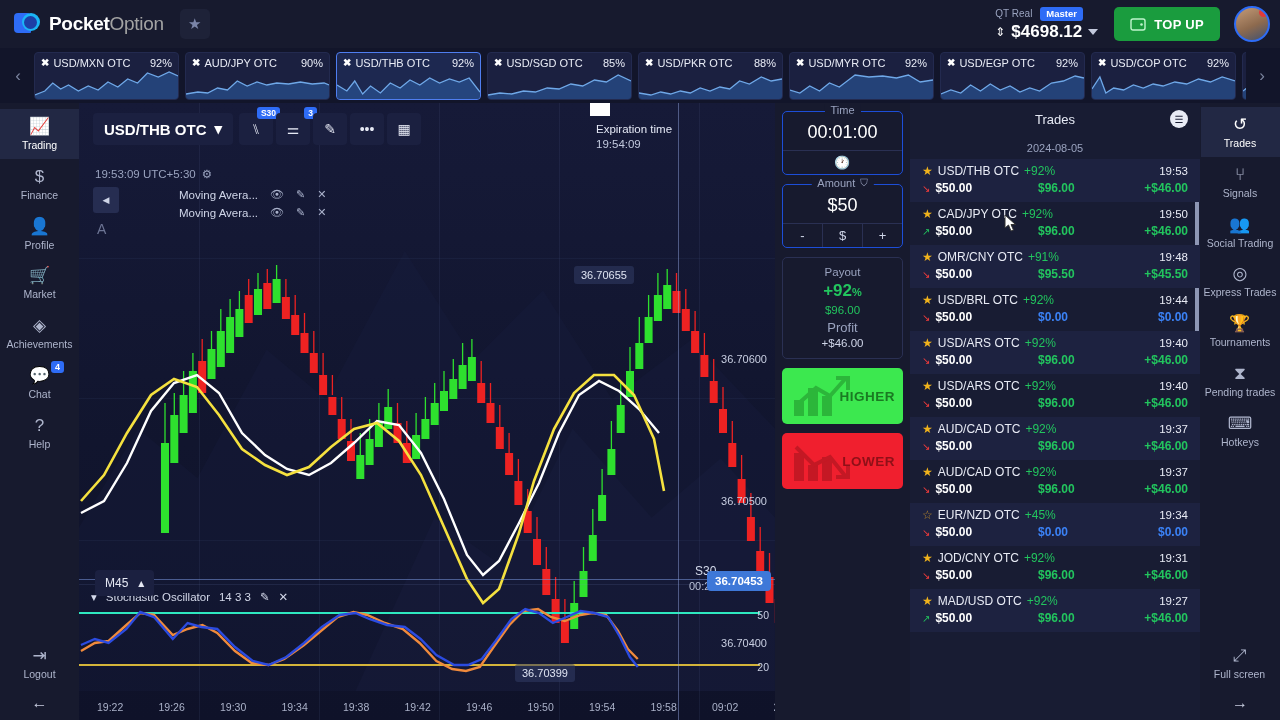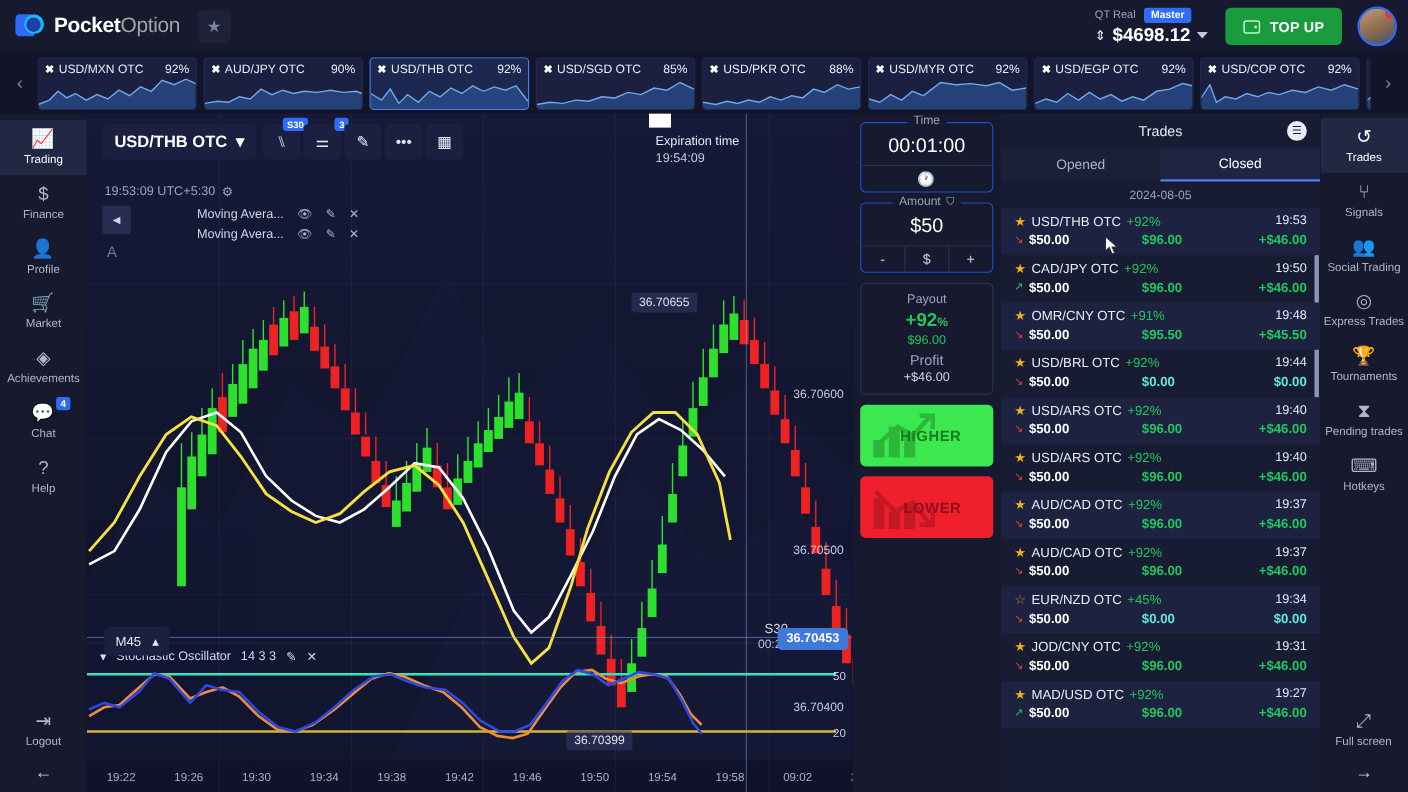--- a/index.html
+++ b/index.html
@@ -183,21 +183,21 @@
   .fset-sub > div + div { border-left: 1px solid #2a3053; }
   .payout-box { border: 1px solid #2a3053; border-radius: 5px; text-align: center; padding: 8px 0 9px; }
   .payout-t { font-size: 11.5px; color: #9aa3bf; }
   .payout-pct { font-size: 17px; font-weight: 700; color: #22c55e; margin-top: 3px; }
   .payout-pct small { font-size: 11px; font-weight: 700; }
   .payout-amt { font-size: 11.5px; color: #22c55e; margin-top: 3px; }
   .payout-lbl { font-size: 13px; color: #9aa3bf; margin-top: 4px; }
   .payout-prof { font-size: 11.5px; color: #cfd5e8; margin-top: 2px; }
   .trade-btn {
     height: 56px; border-radius: 5px; display: flex; align-items: center;
-    justify-content: flex-end; padding-right: 29px; font-size: 13.5px; font-weight: 700;
+    justify-content: flex-end; padding-right: 8px; font-size: 13.5px; font-weight: 700;
     position: relative; letter-spacing: .5px;
   }
   .btn-higher { background: #3ce84f; color: #1a7a22; }
   .btn-lower { background: #f01f2e; color: #8f1018; }
   .trade-btn .bico { position: absolute; left: 8px; bottom: 4px; opacity: .45; }
 
   
   .tradeslist { width: 290px; flex: 0 0 290px; background: #181c33; display: flex; flex-direction: column; position: relative; }
   .tl-head { height: 32px; display: flex; align-items: center; justify-content: center; position: relative; font-size: 13px; color: #e6eaf5; }
   .tl-head .menu-ico { position: absolute; right: 12px; width: 18px; height: 18px; border-radius: 50%; background: #e8ebf5; color: #181c33; font-size: 10px; display: flex; align-items: center; justify-content: center; }
@@ -215,21 +215,21 @@
   .tr-pct { color: #22c55e; }
   .tr-time { margin-left: auto; color: #e8ebf5; font-size: 11.5px; }
   .tr-l2 { display: flex; align-items: center; margin-top: 3px; font-size: 12px; }
   .tr-dir { font-size: 10px; margin-right: 5px; }
   .tr-dir.down { color: #ef3b3b; }
   .tr-dir.up { color: #22c55e; }
   .tr-amt { color: #fff; font-weight: 700; }
   .tr-ret { position: absolute; left: 128px; font-weight: 700; }
   .tr-prof { margin-left: auto; font-weight: 700; }
   .pos { color: #22c55e; }
-  .zero { color: #5eead4; }
+  .zero { color: #3b82f6; }
   .tl-bar { position: absolute; right: 1px; top: 0; width: 4px; background: #8d96b4; border-radius: 2px; }
 
   
   .rrail { width: 80px; flex: 0 0 80px; background: #171a2e; display: flex; flex-direction: column; align-items: center; padding-top: 4px; }
 
   .cursor { position: absolute; z-index: 80; width: 14px; height: 19px; pointer-events: none; }
 </style>
 </head>
 <body>
 
@@ -748,24 +748,20 @@
           </svg>
         <span>LOWER</span>
       </div>
     </div>
 
     <div class="tradeslist">
       <div class="tl-head">
         <span>Trades</span>
         <span class="menu-ico">☰</span>
       </div>
-      <div class="tl-tabs" id="tl-tabs">
-          <div class="tl-tab">Opened</div>
-          <div class="tl-tab active">Closed</div>
-        </div>
       <div class="tl-date">2024-08-05</div>
       <div class="tl-scroll" id="tl-scroll">
         <div class="tl-bar" style="height:180px"></div>
       <div class="trade-row odd">
             <div class="tr-l1">
               <span class="tr-star">★</span>
               <span class="tr-pair">USD/THB OTC</span>
               <span class="tr-pct">+92%</span>
               <span class="tr-time">19:53</span>
             </div>

